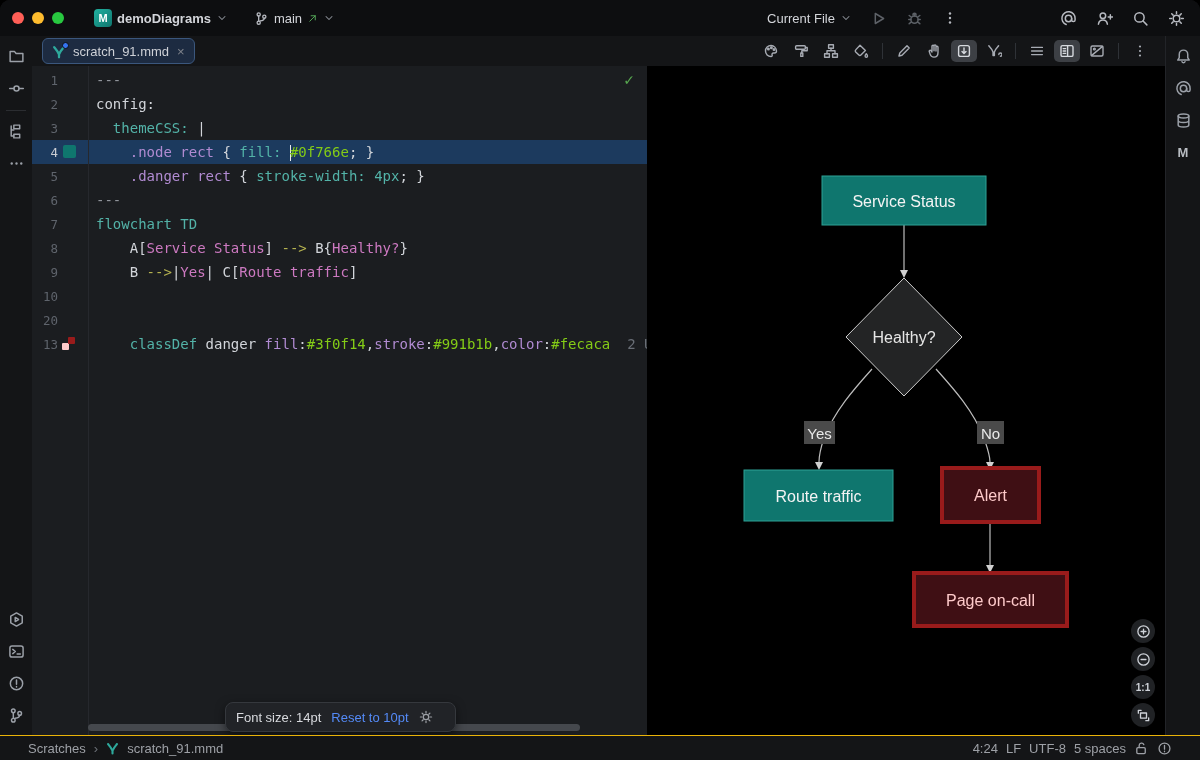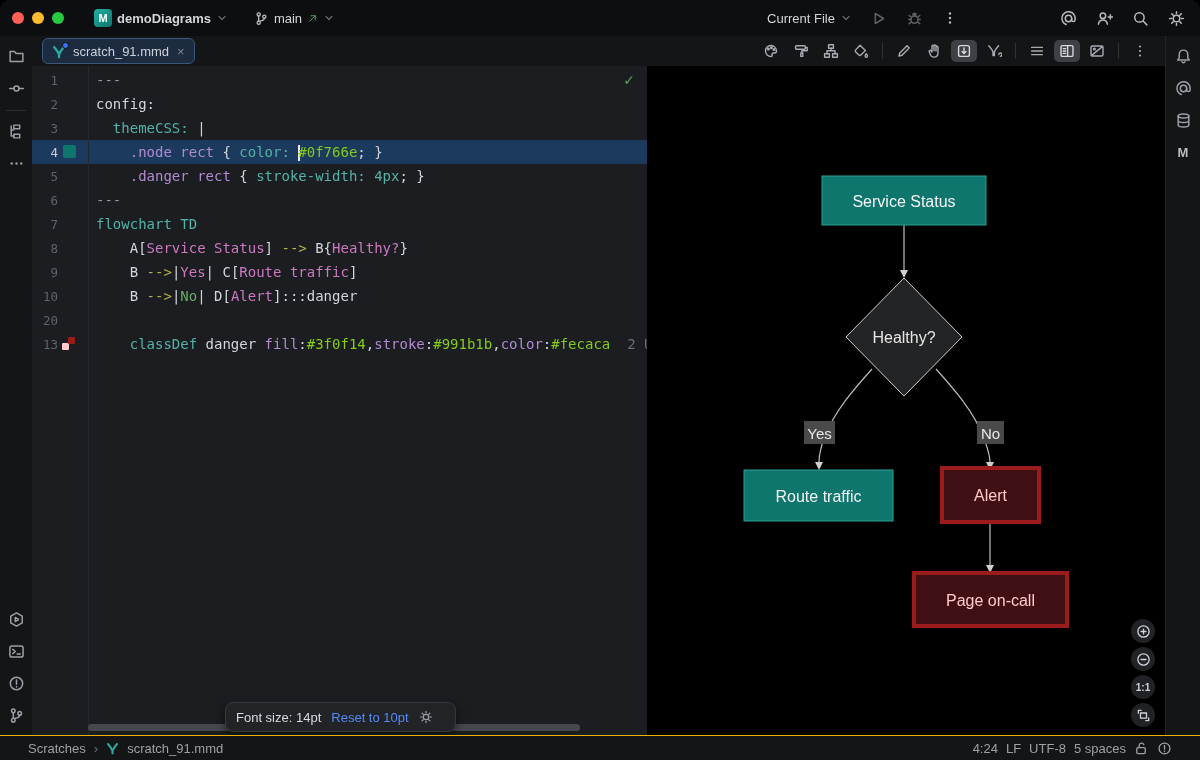--- a/index.html
+++ b/index.html
@@ -339,21 +339,21 @@
               <div class="crow">
                 <span class="lnum">3</span>
                 <span class="lsw"></span>
                 <span class="ccode"><span class="tk-w">  </span><span class="tk-t">themeCSS:</span><span class="tk-w"> |</span></span>
               </div>
               <div class="crow cur">
                 <span class="lnum">4</span>
                 <span class="lsw">
                   <i class="sw1" style="background: rgb(15, 118, 110);"></i>
                 </span>
-                <span class="ccode"><span class="tk-w">    </span><span class="tk-p">.node rect</span><span class="tk-w"> { </span><span class="tk-t">color:</span><span class="tk-w"> </span><i class="caret"></i><span class="tk-o">#0f766e</span><span class="tk-w">; }</span></span>
+                <span class="ccode"><span class="tk-w">    </span><span class="tk-p">.node rect</span><span class="tk-w"> { </span><span class="tk-t">fill:</span><span class="tk-w"> </span><i class="caret"></i><span class="tk-o">#0f766e</span><span class="tk-w">; }</span></span>
               </div>
               <div class="crow">
                 <span class="lnum">5</span>
                 <span class="lsw"></span>
                 <span class="ccode"><span class="tk-w">    </span><span class="tk-p">.danger rect</span><span class="tk-w"> { </span><span class="tk-t">stroke-width:</span><span class="tk-w"> </span><span class="tk-t">4px</span><span class="tk-w">; }</span></span>
               </div>
               <div class="crow">
                 <span class="lnum">6</span>
                 <span class="lsw"></span>
                 <span class="ccode"><span class="tk-d">---</span></span>
@@ -369,21 +369,20 @@
                 <span class="ccode"><span class="tk-w">    A[</span><span class="tk-m">Service Status</span><span class="tk-w">] </span><span class="tk-y">--&gt;</span><span class="tk-w"> B{</span><span class="tk-m">Healthy?</span><span class="tk-w">}</span></span>
               </div>
               <div class="crow">
                 <span class="lnum">9</span>
                 <span class="lsw"></span>
                 <span class="ccode"><span class="tk-w">    B </span><span class="tk-y">--&gt;</span><span class="tk-w">|</span><span class="tk-m">Yes</span><span class="tk-w">| C[</span><span class="tk-m">Route traffic</span><span class="tk-w">]</span></span>
               </div>
               <div class="crow">
                 <span class="lnum">10</span>
                 <span class="lsw"></span>
-                <span class="ccode"><span class="tk-w">    B </span><span class="tk-y">--&gt;</span><span class="tk-w">|</span><span class="tk-g">No</span><span class="tk-w">| D[</span><span class="tk-m">Alert</span><span class="tk-w">]:::danger</span></span>
               </div>
               <div class="crow">
                 <span class="lnum">20</span>
                 <span class="lsw"></span>
               </div>
               <div class="crow">
                 <span class="lnum">13</span>
                 <span class="lsw">
                   <i class="sw2 sw2-0" style="background: rgb(254, 202, 202);"></i>
                   <i class="sw2 sw2-1" style="background: rgb(153, 27, 27);"></i>

